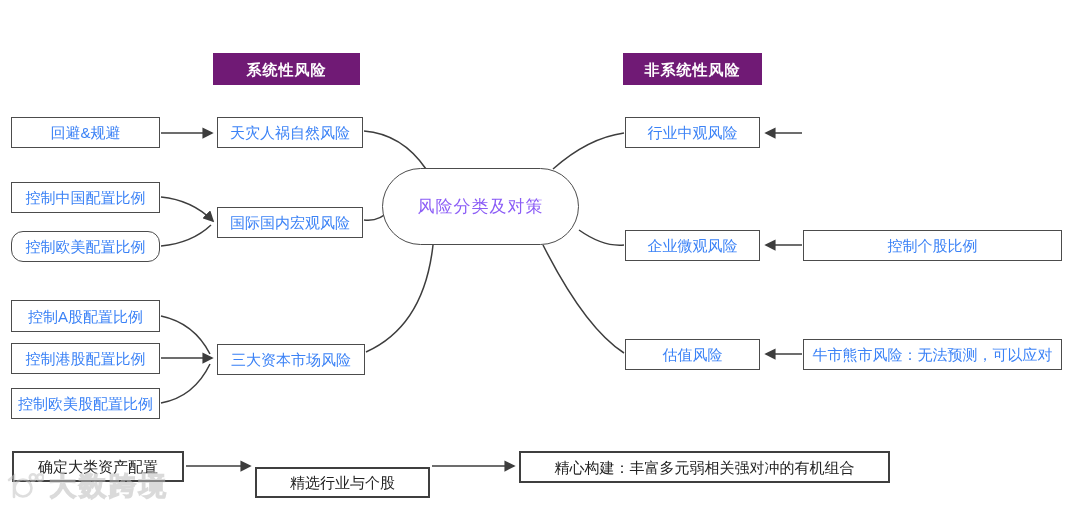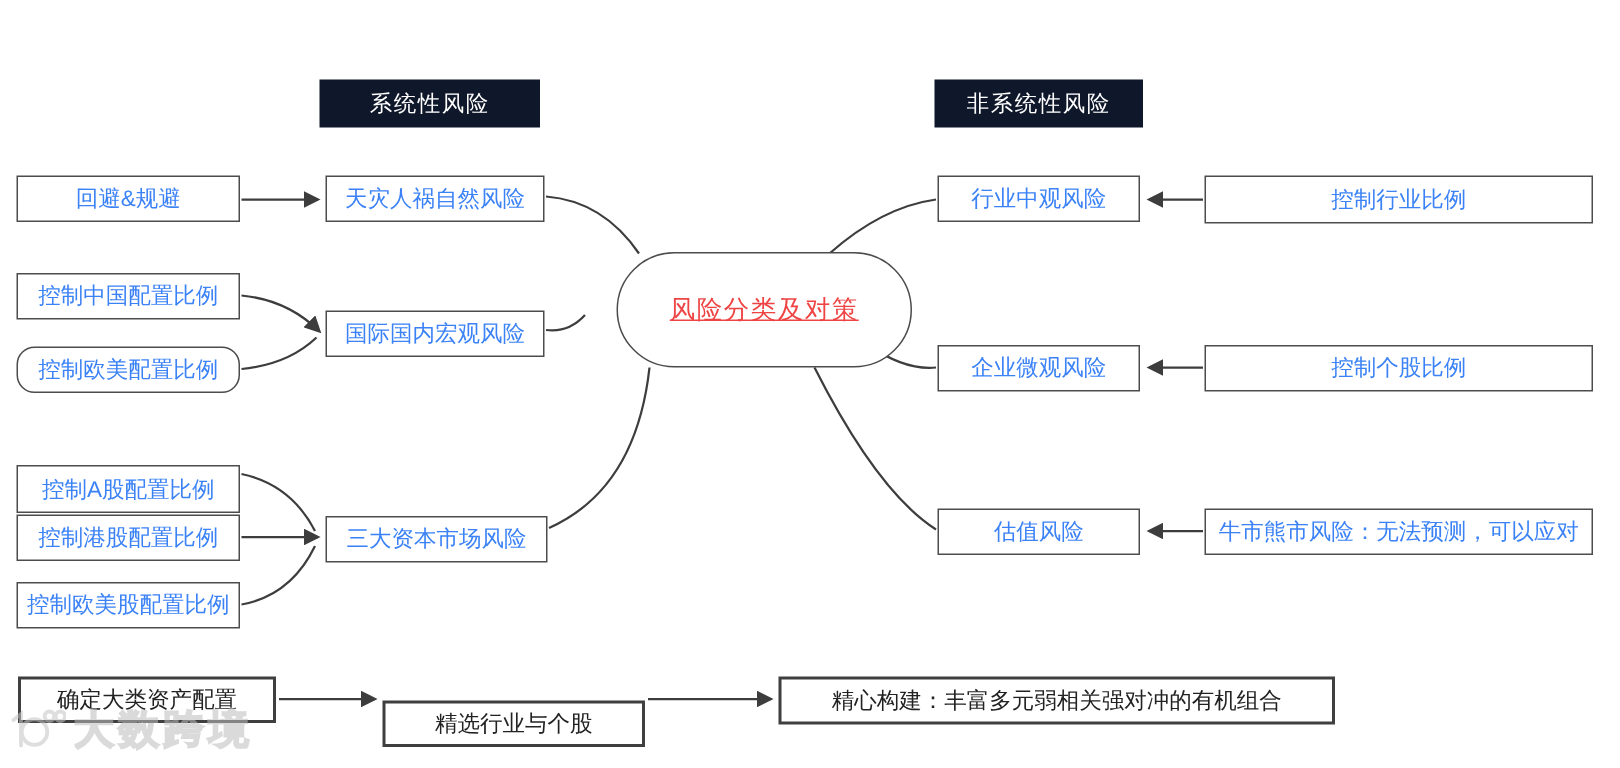--- a/index.html
+++ b/index.html
@@ -15,50 +15,49 @@
     display: flex; align-items: center; justify-content: center;
     background: #ffffff;
     border: 1.5px solid #4c4c4c;
     color: #3b82f6;
     font-size: 15px;
     line-height: 1;
     z-index: 2;
     white-space: nowrap;
   }
   .box.header {
-    background: #0f172a;
+    background: #701a75;
     border: none;
     color: #ffffff;
-    font-weight: normal;
+    font-weight: bold;
     letter-spacing: 1px;
     z-index: 2;
   }
   .box.process { border-width: 2px; border-color: #3f3f3f; color: #222; }
 
   .stadium {
     position: absolute;
-    left: 411px; top: 168px; width: 197px; height: 77px;
+    left: 382px; top: 168px; width: 197px; height: 77px;
     border: 1.4px solid #4c4c4c;
     border-radius: 40px;
     background: #ffffff;
     display: flex; align-items: center; justify-content: center;
-    font-size: 17px; color: #ef4444;
+    font-size: 17px; color: #8b5cf6;
     letter-spacing: 1px;
     z-index: 2;
-    text-decoration: underline;
   }
 
   
   .b-hdr-sys      { left: 213px; top: 53px;  width: 147px; height: 32px; }
   .b-hdr-nonsys   { left: 623px; top: 53px;  width: 139px; height: 32px; }
 
   .b-avoid        { left: 11px;  top: 117px; width: 149px; height: 31px; }
   .b-ctrl-china   { left: 11px;  top: 182px; width: 149px; height: 31px; }
   .b-ctrl-euus    { left: 11px;  top: 231px; width: 149px; height: 31px; border-radius: 12px; }
-  .b-ctrl-ashare  { left: 11px;  top: 300px; width: 149px; height: 32px; margin-top: 10px; }
+  .b-ctrl-ashare  { left: 11px;  top: 300px; width: 149px; height: 32px; }
   .b-ctrl-hk      { left: 11px;  top: 343px; width: 149px; height: 31px; }
   .b-ctrl-eustock { left: 11px;  top: 388px; width: 149px; height: 31px; }
 
   .b-natural      { left: 217px; top: 117px; width: 146px; height: 31px; }
   .b-macro        { left: 217px; top: 207px; width: 146px; height: 31px; }
   .b-capital      { left: 217px; top: 344px; width: 148px; height: 31px; }
 
   .b-industry     { left: 625px; top: 117px; width: 135px; height: 31px; }
   .b-micro        { left: 625px; top: 230px; width: 135px; height: 31px; }
   .b-valuation    { left: 625px; top: 339px; width: 135px; height: 31px; }
@@ -134,21 +133,20 @@
   <div class="box b-ctrl-eustock">控制欧美股配置比例</div>
 
   <div class="box b-natural">天灾人祸自然风险</div>
   <div class="box b-macro">国际国内宏观风险</div>
   <div class="box b-capital">三大资本市场风险</div>
 
   <div class="box b-industry">行业中观风险</div>
   <div class="box b-micro">企业微观风险</div>
   <div class="box b-valuation">估值风险</div>
 
-  <div class="box b-ctrl-industry">控制行业比例</div>
   <div class="box b-ctrl-stock">控制个股比例</div>
   <div class="box b-bullbear">牛市熊市风险：无法预测，可以应对</div>
 
   <div class="box process b-step1">确定大类资产配置</div>
   <div class="box process b-step2">精选行业与个股</div>
   <div class="box process b-step3">精心构建：丰富多元弱相关强对冲的有机组合</div>
 
   <div class="watermark">
     <svg width="40" height="30" viewBox="0 0 40 30">
       <g stroke="#c4c4c4" stroke-width="2.6" fill="none" stroke-linecap="round">

